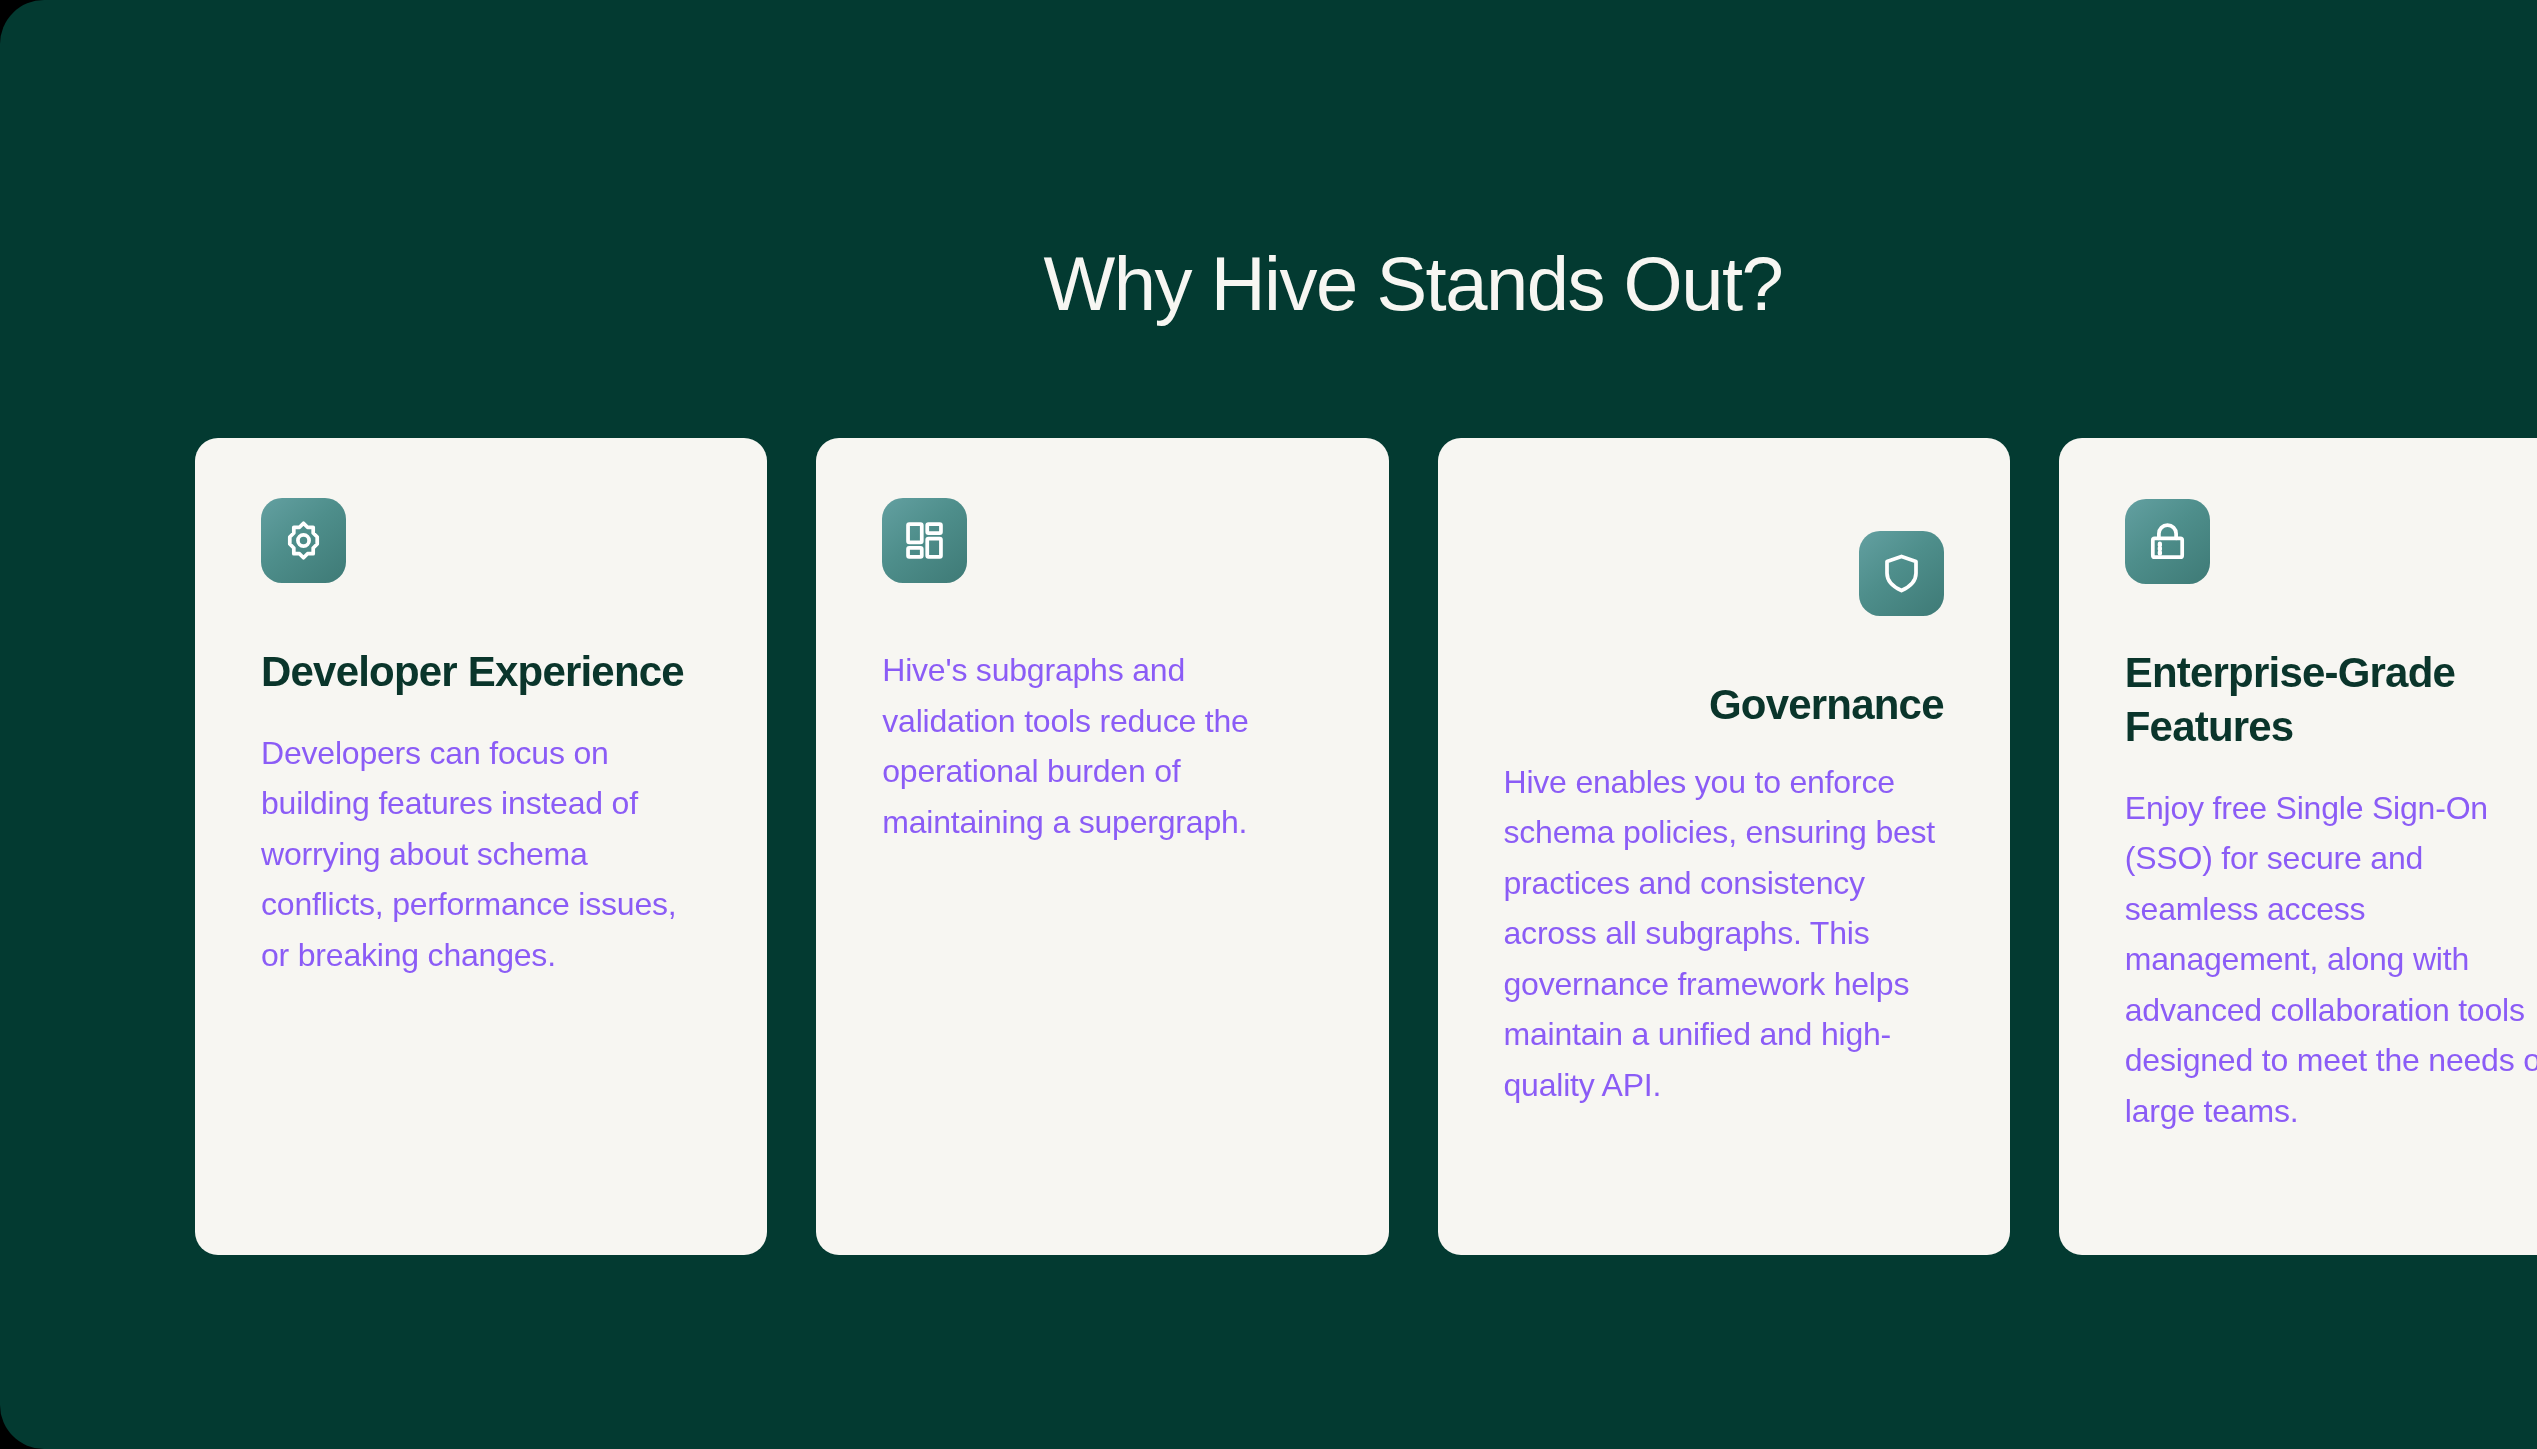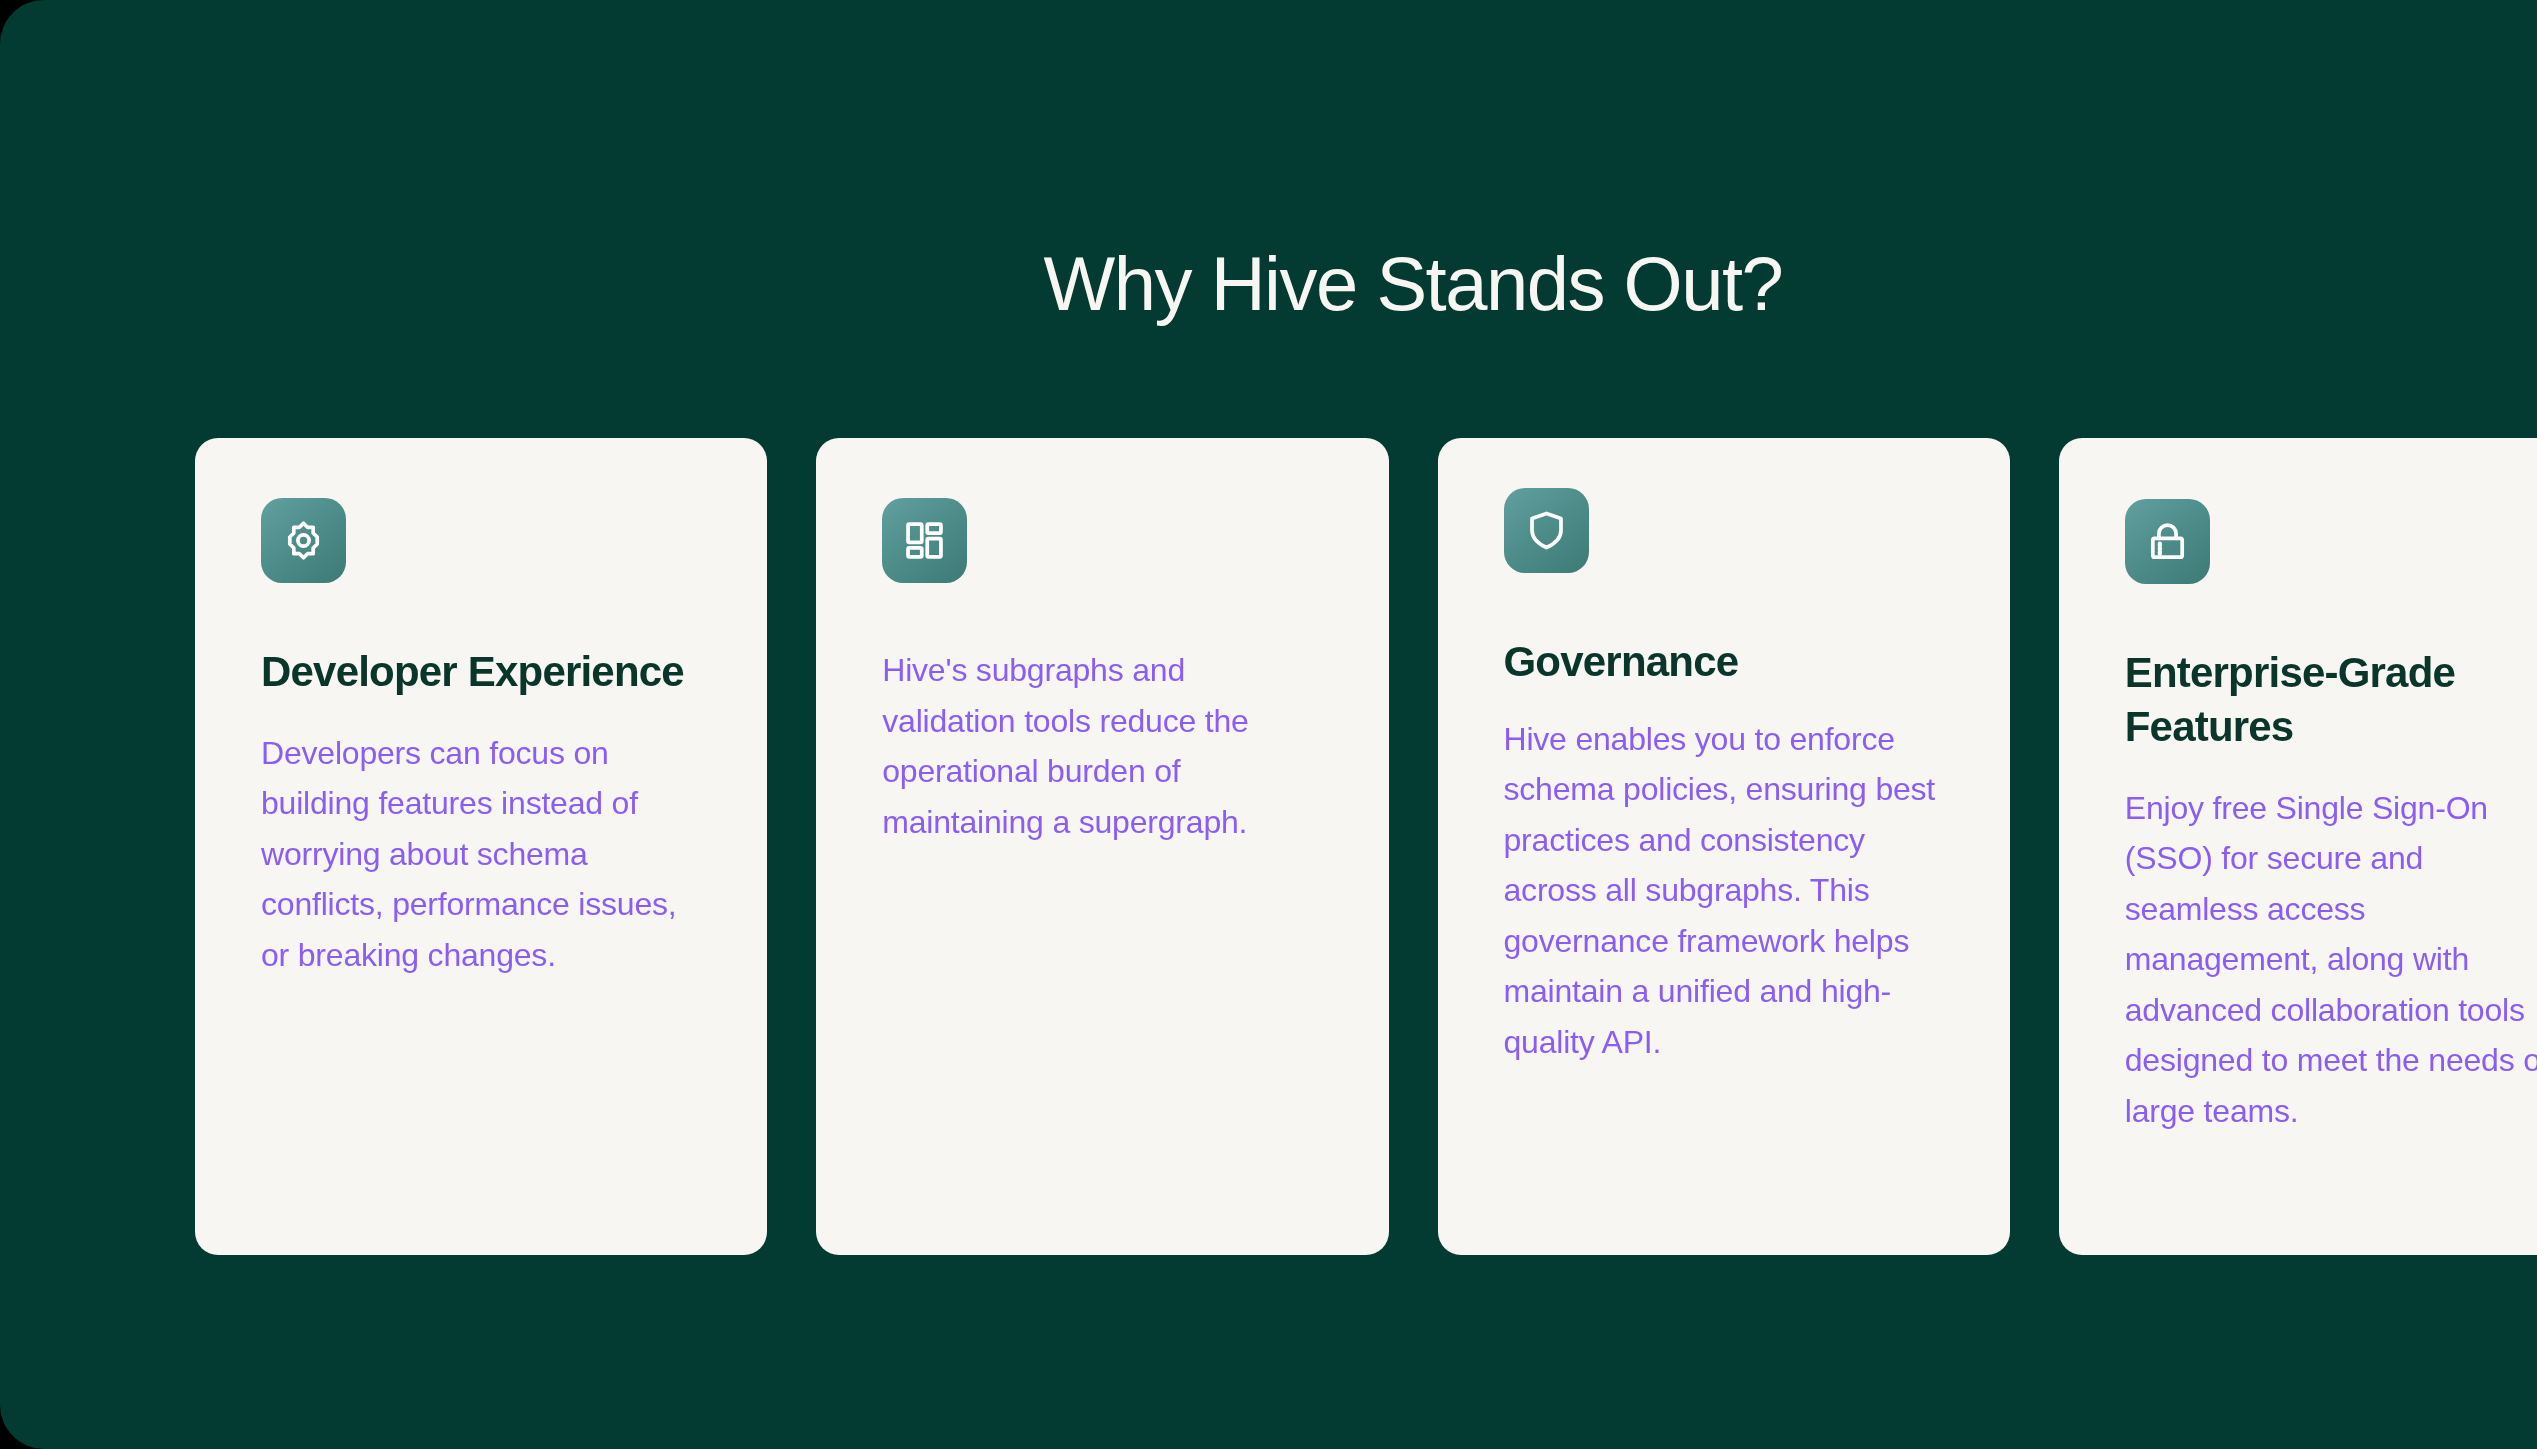--- a/index.html
+++ b/index.html
@@ -93,21 +93,21 @@
   .card-body {
     color: #8b5cf6;
     font-size: 32px;
     font-weight: 400;
     line-height: 1.58;
     letter-spacing: -0.2px;
     margin: 0;
   }
 
   
-  .card--governance { padding-top: 50px; }
+  .card--governance { padding-top: 93px; align-items: flex-end; }
   .card--governance .card-title { margin-bottom: 25px; }
   .card--enterprise { padding-top: 61px; }
 </style>
 </head>
 <body>
 
 <div class="page">
 
   <h1 class="page-title">Why Hive Stands Out?</h1>
 

